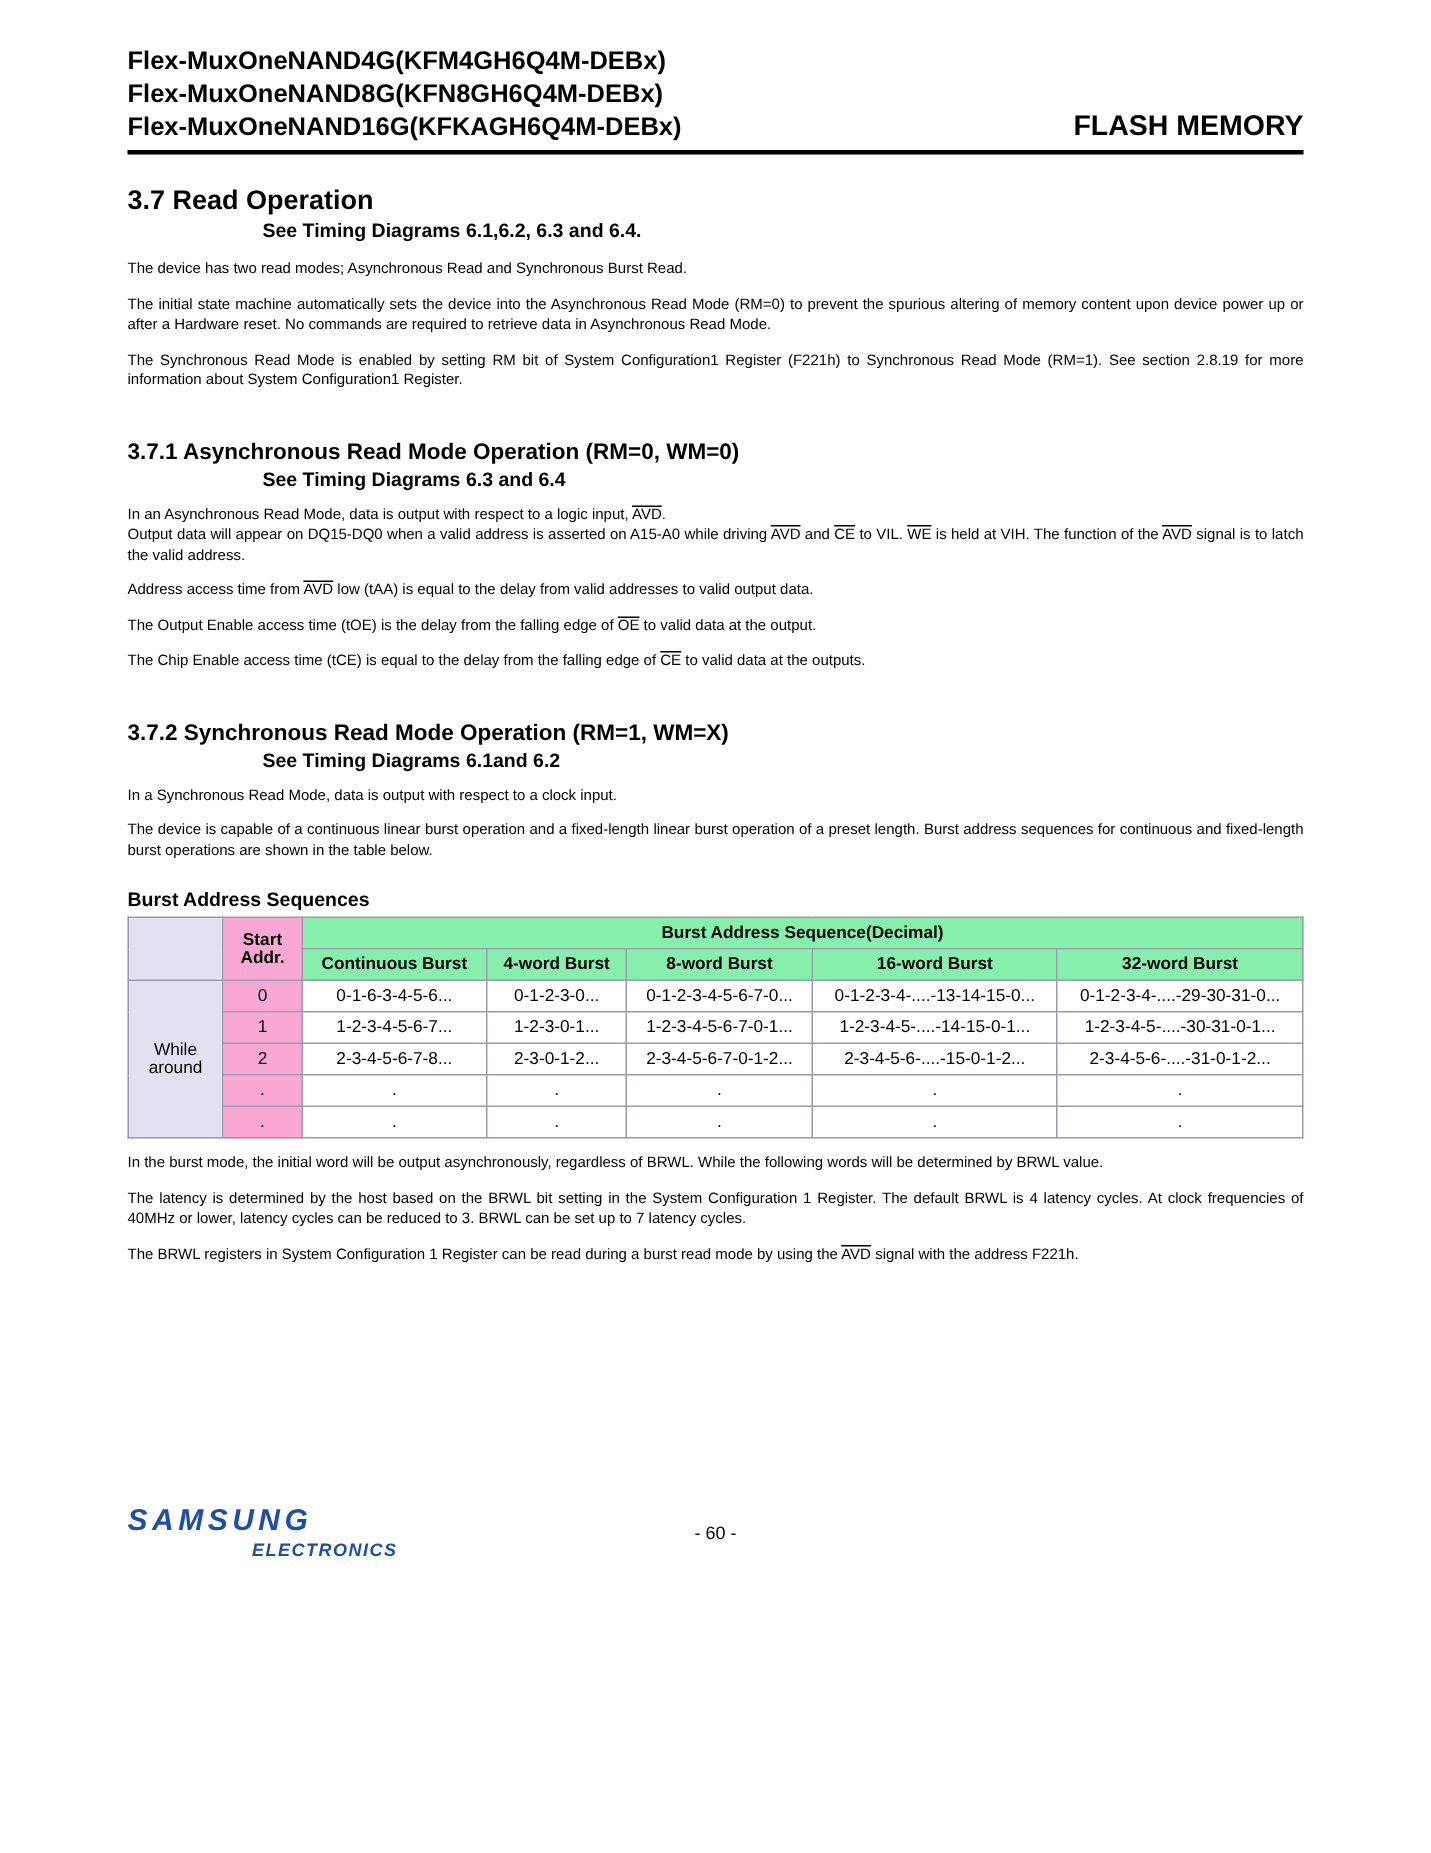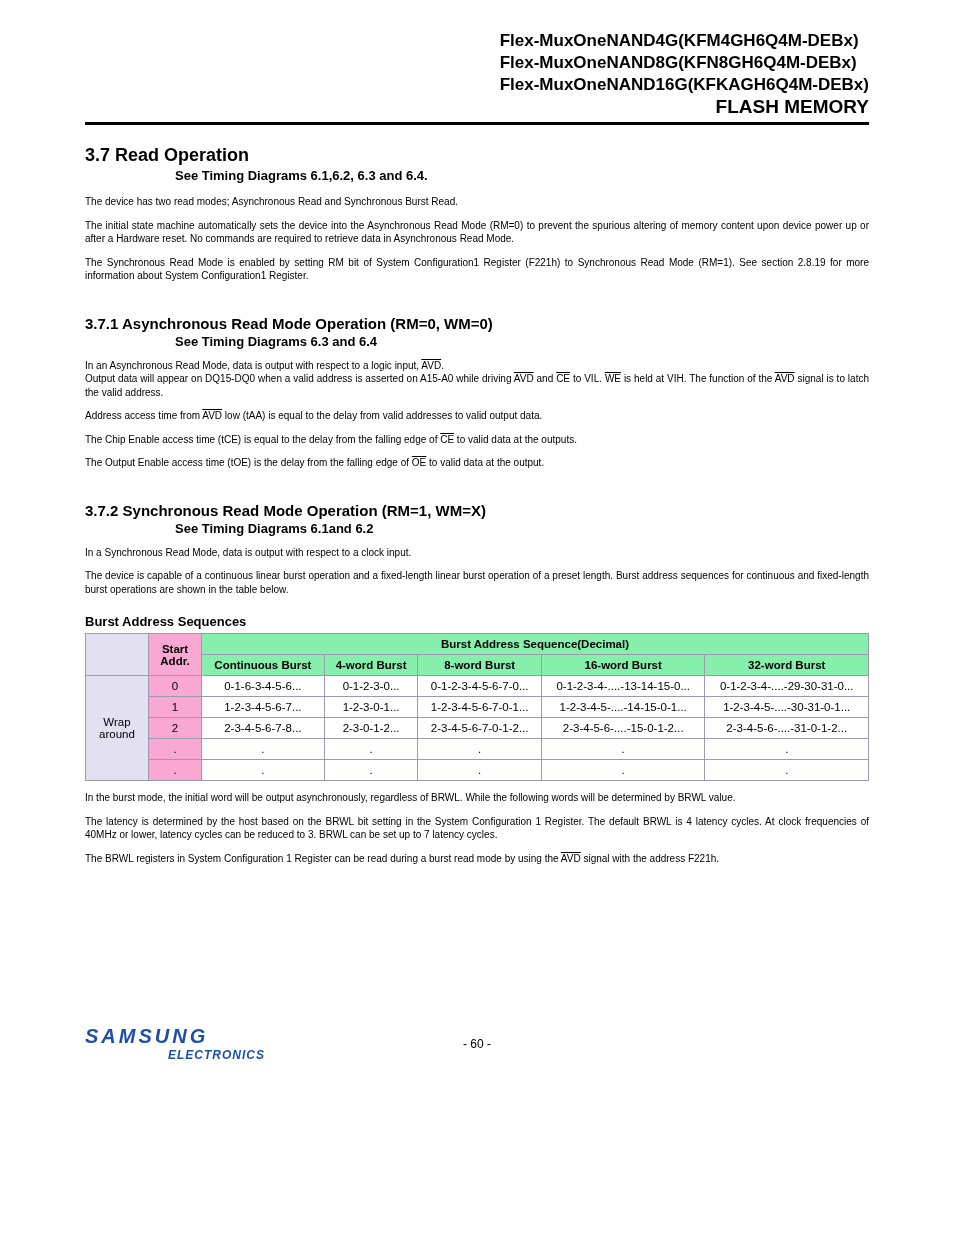--- a/index.html
+++ b/index.html
@@ -14,21 +14,20 @@
   .page {
     padding: 30px 85px 30px 85px;
   }
   .header {
     display: flex;
     justify-content: space-between;
     align-items: flex-end;
     border-bottom: 3px solid #000;
     padding-bottom: 4px;
     margin-bottom: 20px;
-    flex-direction: column;
   }
   .header-left { font-weight: bold; font-size: 17px; line-height: 1.3; }
   .header-right { font-weight: bold; font-size: 19px; }
   h2.section { font-size: 18px; font-weight: bold; margin: 18px 0 2px 0; }
   .see-timing { font-weight: bold; font-size: 13px; margin: 0 0 12px 90px; }
   p.body { margin: 10px 0; text-align: justify; font-size: 10px; line-height: 1.35; }
   h3.subsection { font-size: 15px; font-weight: bold; margin: 32px 0 2px 0; }
   .see-timing-sub { font-weight: bold; font-size: 13px; margin: 0 0 10px 90px; }
   .ov { text-decoration: overline; }
   .table-caption { font-weight: bold; font-size: 13px; margin: 18px 0 4px 0; }
@@ -108,25 +107,25 @@
   <p class="body">
     <span>In an Asynchronous Read Mode, data is output with respect to a logic input, </span><span class="ov">AVD</span><span>.</span><br>
     <span>Output data will appear on DQ15-DQ0 when a valid address is asserted on A15-A0 while driving </span><span class="ov">AVD</span><span> and </span><span class="ov">CE</span><span> to VIL. </span><span class="ov">WE</span><span> is held at VIH. The function of the </span><span class="ov">AVD</span><span> signal is to latch the valid address.</span>
   </p>
 
   <p class="body">
     <span>Address access time from </span><span class="ov">AVD</span><span> low (tAA) is equal to the delay from valid addresses to valid output data.</span>
   </p>
 
   <p class="body">
+    <span>The Output Enable access time (tOE) is the delay from the falling edge of </span><span class="ov">OE</span><span> to valid data at the output.</span>
+  </p>
+
+  <p class="body">
     <span>The Chip Enable access time (tCE) is equal to the delay from the falling edge of </span><span class="ov">CE</span><span> to valid data at the outputs.</span>
-  </p>
-
-  <p class="body">
-    <span>The Output Enable access time (tOE) is the delay from the falling edge of </span><span class="ov">OE</span><span> to valid data at the output.</span>
   </p>
 
   <h3 class="subsection">3.7.2 Synchronous Read Mode Operation (RM=1, WM=X)</h3>
   <div class="see-timing-sub">See Timing Diagrams 6.1and 6.2</div>
   <p class="body">In a Synchronous Read Mode, data is output with respect to a clock input.</p>
   <p class="body">The device is capable of a continuous linear burst operation and a fixed-length linear burst operation of a preset length. Burst address sequences for continuous and fixed-length burst operations are shown in the table below.</p>
 
   <div class="table-caption">Burst Address Sequences</div>
 
   <table class="burst">
@@ -137,21 +136,21 @@
       <th colspan="5">Burst Address Sequence(Decimal)</th>
     </tr>
     <tr>
       <th>Continuous Burst</th>
       <th>4-word Burst</th>
       <th>8-word Burst</th>
       <th>16-word Burst</th>
       <th>32-word Burst</th>
     </tr>
     <tr>
-      <td rowspan="5" class="rowlabel">Wrap around</td>
+      <td rowspan="5" class="rowlabel">While around</td>
       <td class="startaddr">0</td>
       <td>0-1-6-3-4-5-6...</td>
       <td>0-1-2-3-0...</td>
       <td>0-1-2-3-4-5-6-7-0...</td>
       <td>0-1-2-3-4-....-13-14-15-0...</td>
       <td>0-1-2-3-4-....-29-30-31-0...</td>
     </tr>
     <tr>
       <td class="startaddr">1</td>
       <td>1-2-3-4-5-6-7...</td>

